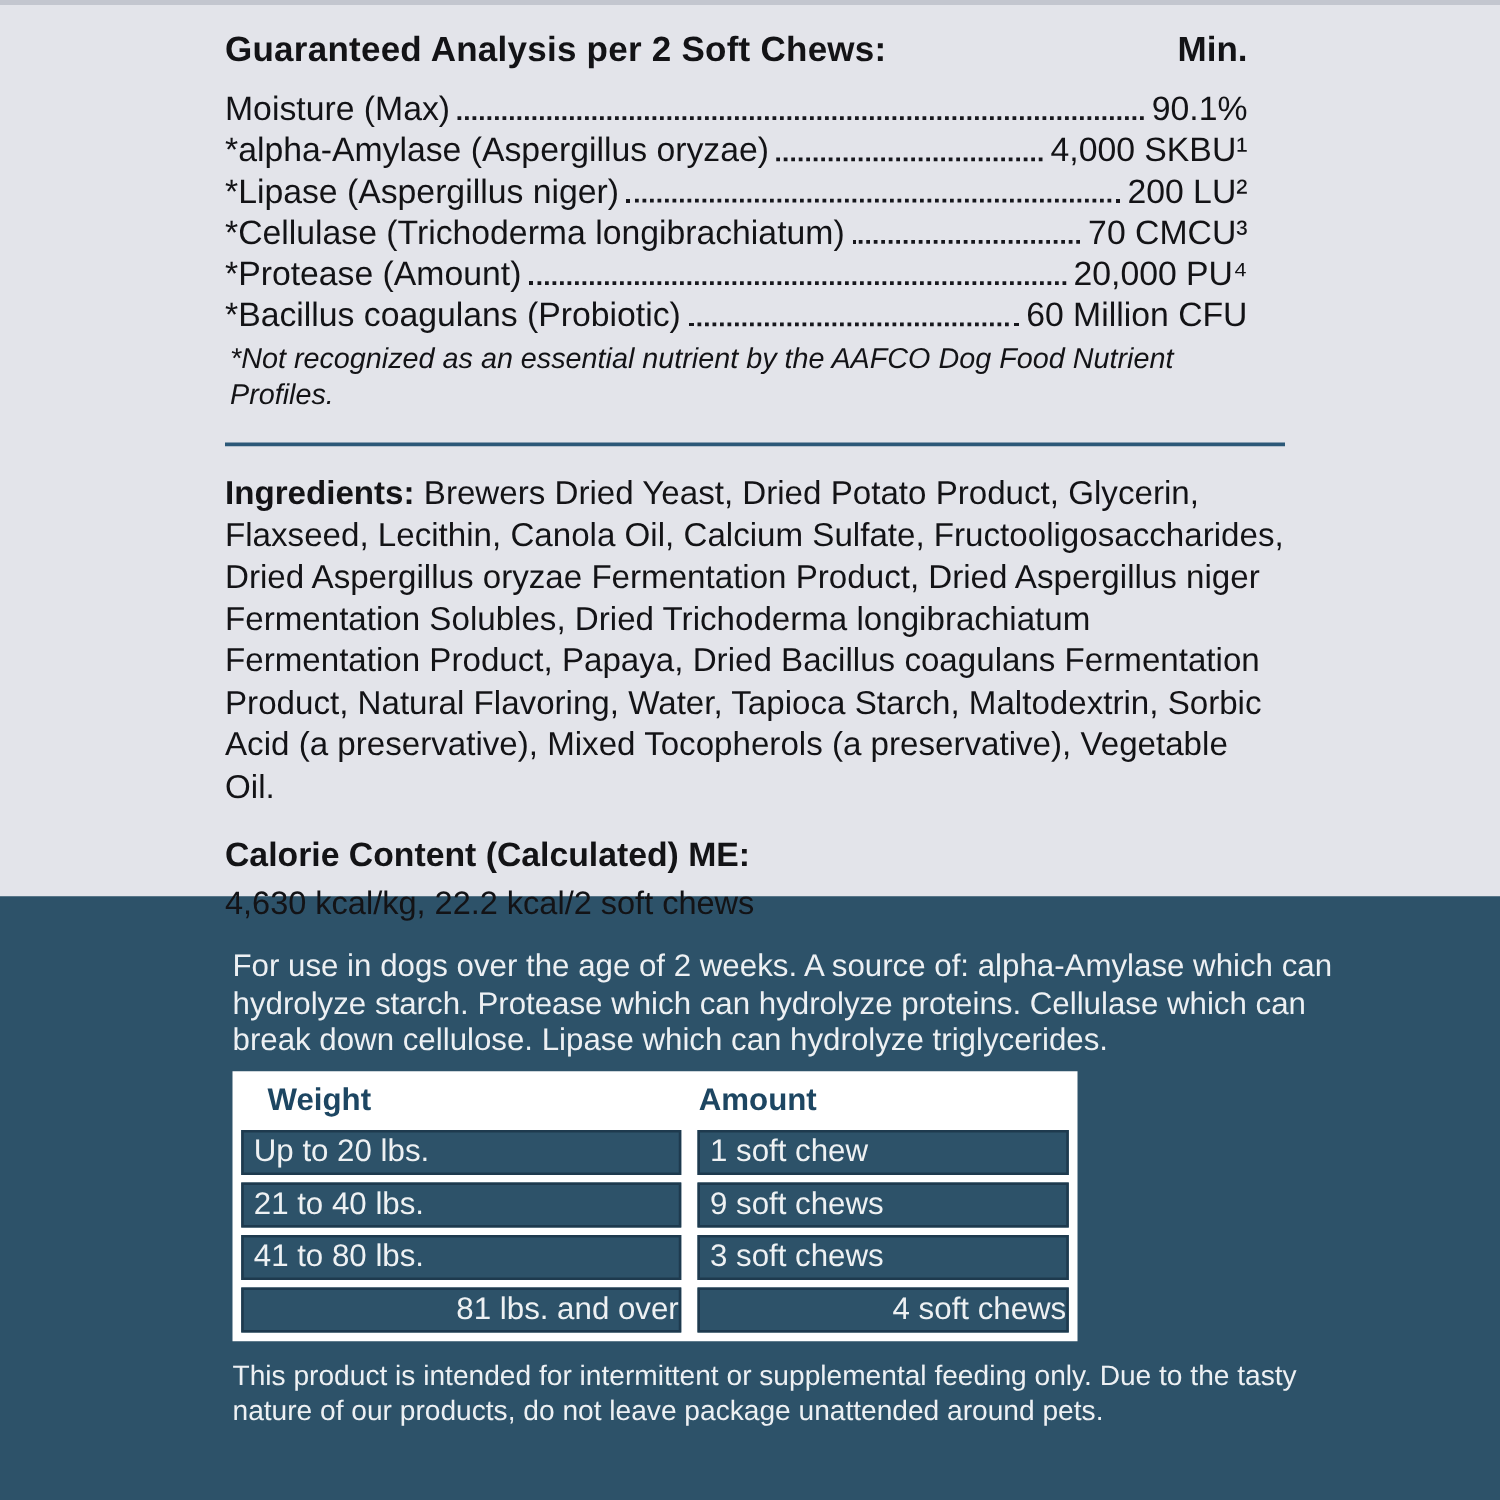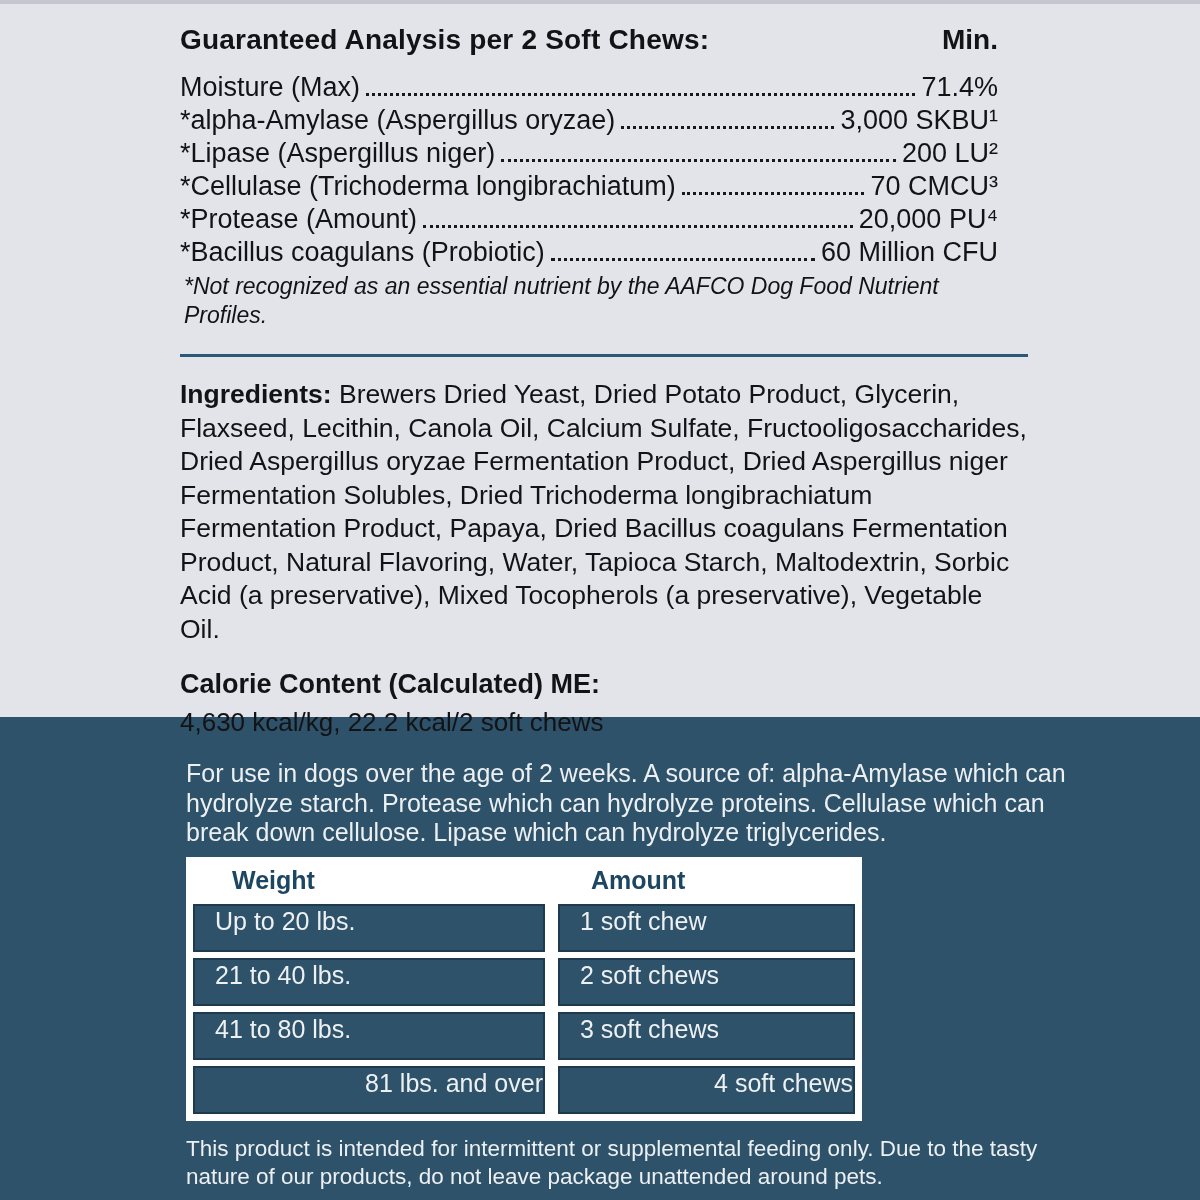--- a/index.html
+++ b/index.html
@@ -78,32 +78,32 @@
     width: 676px;
     background: #ffffff;
     padding-bottom: 7px;
     box-sizing: border-box;
   }
   .ft-head {
     display: flex;
     color: #1d4662; font-weight: bold; font-size: 25px;
     padding: 9px 0 9px 0;
   }
-  .ft-head .h1 { width: 358px; padding-left: 14px; box-sizing: border-box; margin-left: 32px; }
+  .ft-head .h1 { width: 358px; padding-left: 28px; box-sizing: border-box; }
   .ft-head .h2 { padding-left: 15px; }
   .ft-row { display: flex; gap: 13px; padding: 0 7px; margin-bottom: 6px; }
   .ft-row:last-child { margin-bottom: 0; text-align: right; }
   .ft-cell {
     box-sizing: border-box;
     background: #2d5269;
     border: 2px solid #1e3a4e;
     color: #eef1f3;
     font-size: 25px;
-    height: 48px; line-height: 31px;
-    padding-left: 20px;
+    height: 36px; line-height: 31px;
+    padding-left: 8px;
   }
   .ft-cell.c1 { width: 352px; }
   .ft-cell.c2 { flex: 1; }
 
   .disclaimer { margin: 14px 0 0 0; font-size: 22.5px; line-height: 28px; max-width: 900px; }
 </style>
 </head>
 <body>
 
 <div class="page">
@@ -112,26 +112,26 @@
   <section class="light">
     <header class="ga-head">
       <h1>Guaranteed Analysis per 2 Soft Chews:</h1>
       <span class="min">Min.</span>
     </header>
 
     <div class="ga-rows">
       <div class="ga-row">
         <span class="label">Moisture (Max)</span>
         <span class="leader"></span>
-        <span class="value">71.4%</span>
+        <span class="value">90.1%</span>
       </div>
       <div class="ga-row">
         <span class="label">*alpha-Amylase (Aspergillus oryzae)</span>
         <span class="leader"></span>
-        <span class="value">3,000 SKBU¹</span>
+        <span class="value">4,000 SKBU¹</span>
       </div>
       <div class="ga-row">
         <span class="label">*Lipase (Aspergillus niger)</span>
         <span class="leader"></span>
         <span class="value">200 LU²</span>
       </div>
       <div class="ga-row">
         <span class="label">*Cellulase (Trichoderma longibrachiatum)</span>
         <span class="leader"></span>
         <span class="value">70 CMCU³</span>
@@ -166,21 +166,21 @@
       <div class="ft-head">
         <span class="h1">Weight</span>
         <span class="h2">Amount</span>
       </div>
       <div class="ft-row">
         <div class="ft-cell c1">Up to 20 lbs.</div>
         <div class="ft-cell c2">1 soft chew</div>
       </div>
       <div class="ft-row">
         <div class="ft-cell c1">21 to 40 lbs.</div>
-        <div class="ft-cell c2">2 soft chews</div>
+        <div class="ft-cell c2">9 soft chews</div>
       </div>
       <div class="ft-row">
         <div class="ft-cell c1">41 to 80 lbs.</div>
         <div class="ft-cell c2">3 soft chews</div>
       </div>
       <div class="ft-row">
         <div class="ft-cell c1">81 lbs. and over</div>
         <div class="ft-cell c2">4 soft chews</div>
       </div>
     </div>

